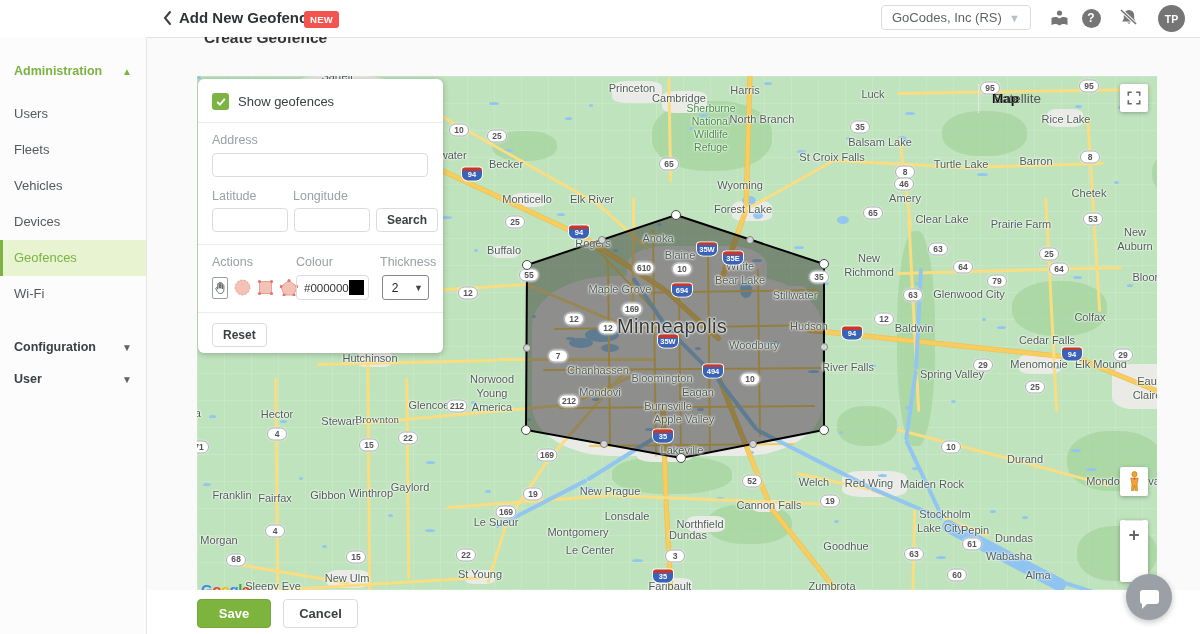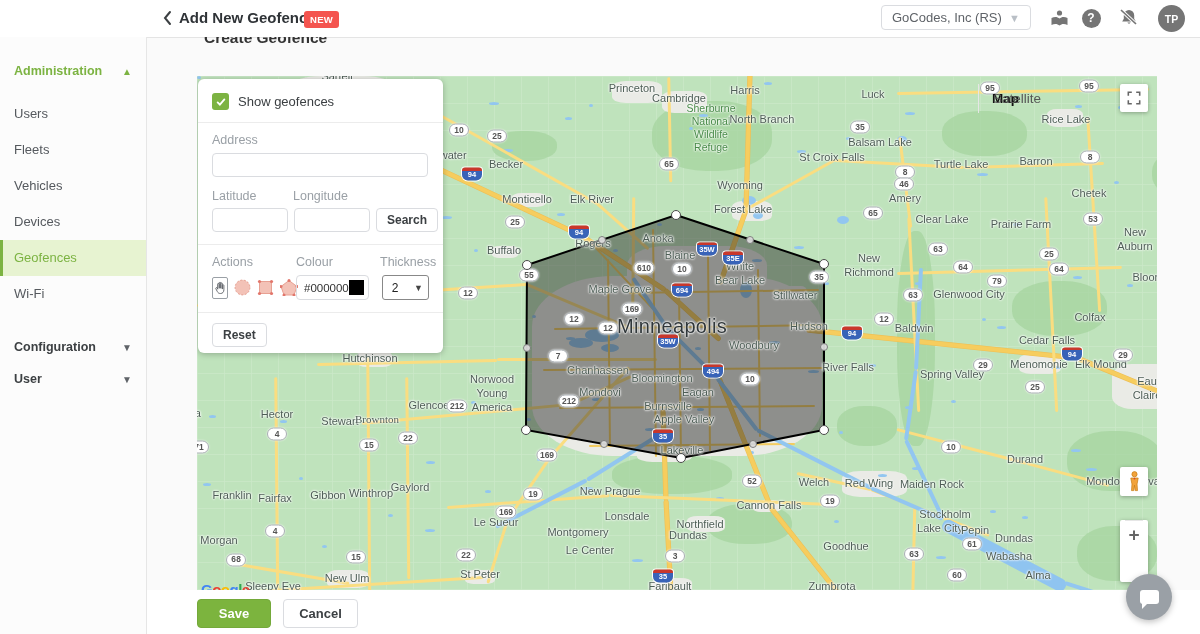--- a/index.html
+++ b/index.html
@@ -440,21 +440,21 @@
           <div class="mlabel" style="left: 78px; top: 423px;">Fairfax</div>
           <div class="mlabel" style="left: 131px; top: 420px;">Gibbon</div>
           <div class="mlabel" style="left: 174px; top: 418px;">Winthrop</div>
           <div class="mlabel" style="left: 213px; top: 412px;">Gaylord</div>
           <div class="mlabel" style="left: 22px; top: 465px;">Morgan</div>
           <div class="mlabel" style="left: 150px; top: 503px;">New Ulm</div>
           <div class="mlabel" style="left: 76px; top: 511px;">Sleepy Eye</div>
           <div class="mlabel" style="left: 299px; top: 447px;">Le Sueur</div>
           <div class="mlabel" style="left: 381px; top: 457px;">Montgomery</div>
           <div class="mlabel" style="left: 393px; top: 475px;">Le Center</div>
-          <div class="mlabel" style="left: 283px; top: 499px;">St Peter</div>
+          <div class="mlabel" style="left: 283px; top: 499px;">St Young</div>
           <div class="mlabel" style="left: 413px; top: 416px;">New Prague</div>
           <div class="mlabel" style="left: 430px; top: 441px;">Lonsdale</div>
           <div class="mlabel" style="left: 503px; top: 449px;">Northfield</div>
           <div class="mlabel" style="left: 491px; top: 460px;">Dundas</div>
           <div class="mlabel" style="left: 572px; top: 430px;">Cannon Falls</div>
           <div class="mlabel" style="left: 617px; top: 407px;">Welch</div>
           <div class="mlabel" style="left: 672px; top: 408px;">Red Wing</div>
           <div class="mlabel" style="left: 735px; top: 409px;">Maiden Rock</div>
           <div class="mlabel" style="left: 748px; top: 439px;">Stockholm</div>
           <div class="mlabel" style="left: 743px; top: 453px;">Lake City</div>

